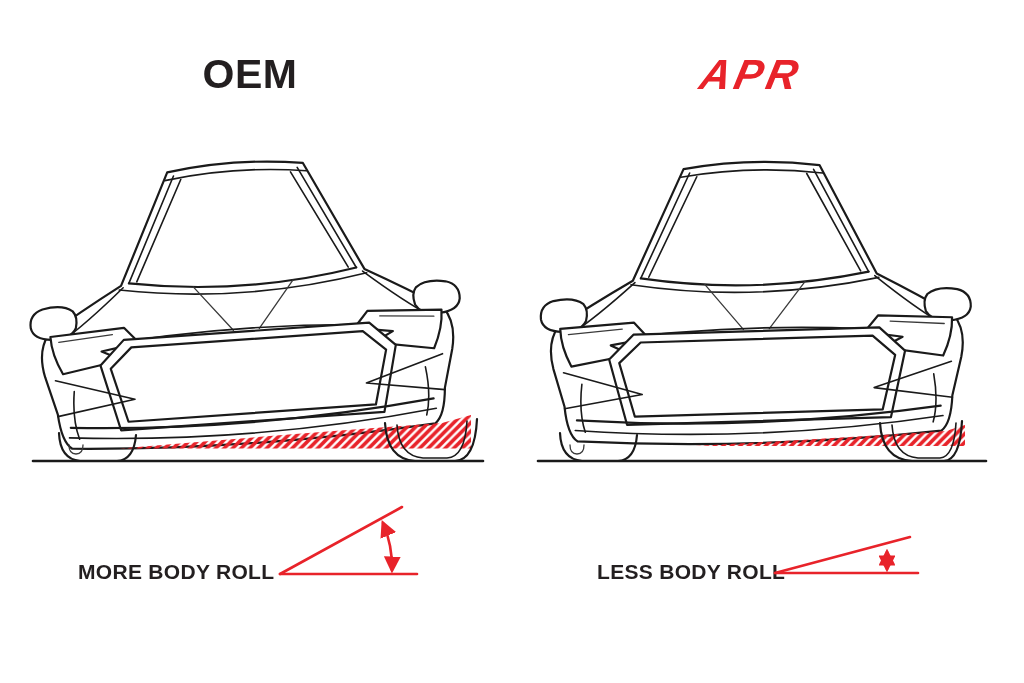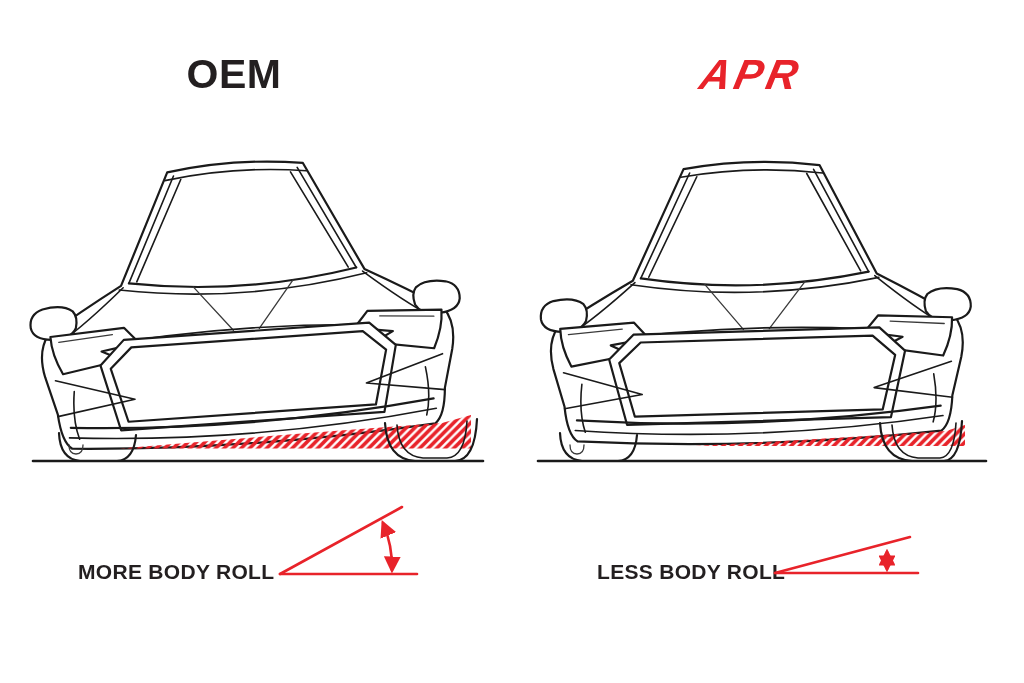--- a/index.html
+++ b/index.html
@@ -11,21 +11,21 @@
   html,body{margin:0;padding:0;background:#fff;}
   #canvas{
     position:relative;width:1024px;height:683px;background:var(--bg);
     overflow:hidden;font-family:"Liberation Sans",sans-serif;
   }
   .title{
     position:absolute;top:54px;width:200px;text-align:center;
     font-weight:700;font-size:41px;line-height:1;color:var(--ink-text);
     letter-spacing:0.5px;
   }
-  #oem-title{left:134px;text-align:center;}
+  #oem-title{left:150px;text-align:center;}
   #apr-title{
     left:651px;color:var(--red);font-style:italic;font-size:42px;
     letter-spacing:4px;transform:skewX(-12deg);
   }
   .caption{
     position:absolute;top:561px;font-weight:700;font-size:21px;line-height:1;
     color:var(--ink-text);letter-spacing:0.3px;white-space:nowrap;
   }
   #more-caption{left:78px;width:190px;text-align:right;}
   #less-caption{left:597px;width:180px;text-align:left;}

